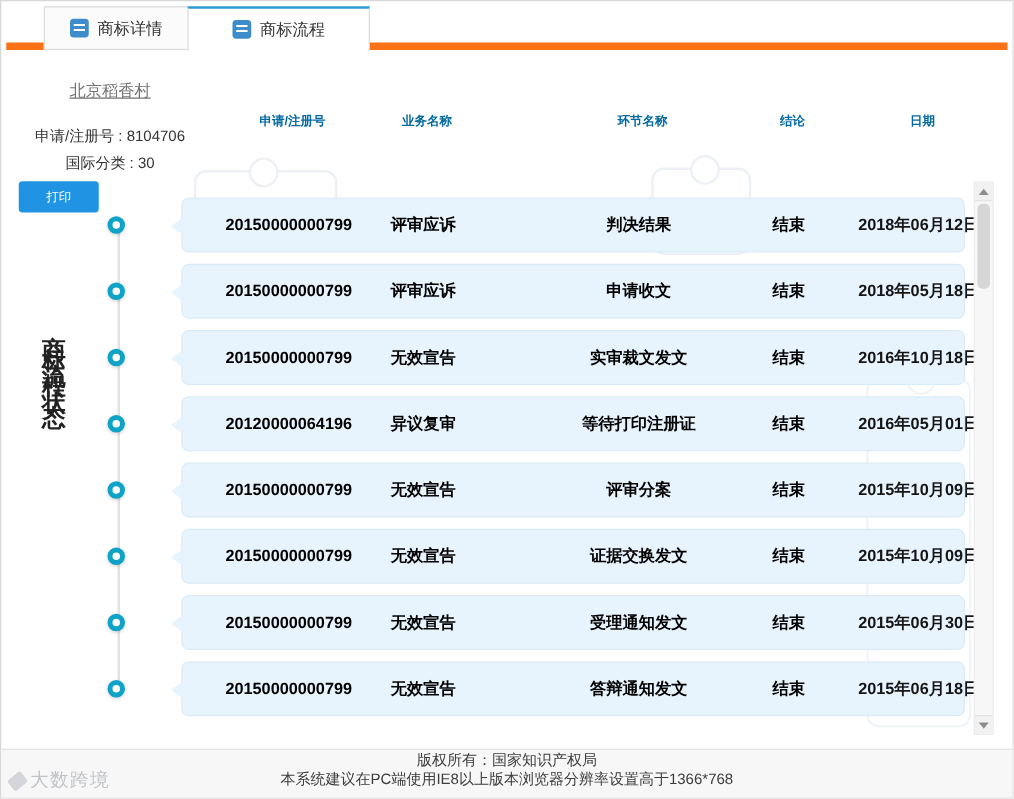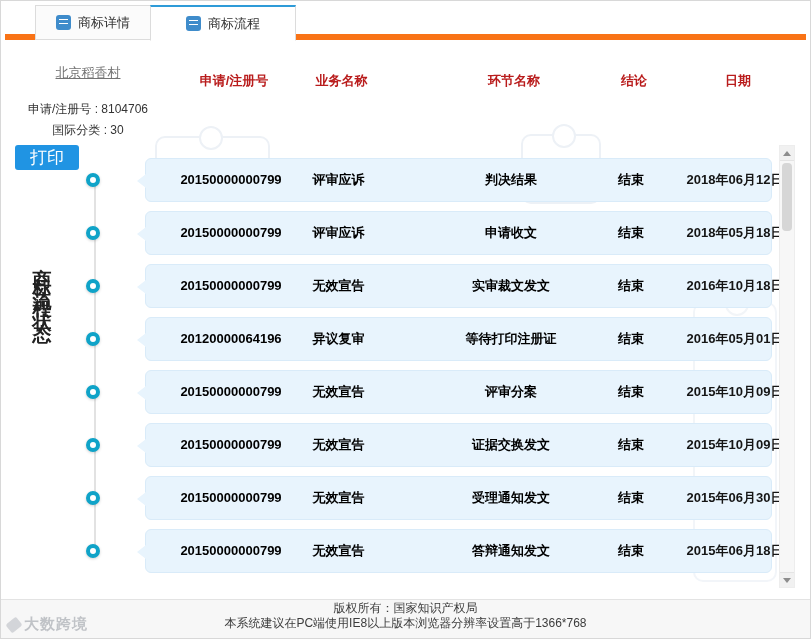--- a/index.html
+++ b/index.html
@@ -17,23 +17,23 @@
   .tab-icon::before{content:"";position:absolute;left:3px;right:3px;top:4px;height:8px;
        background:repeating-linear-gradient(#fff 0 1.5px, transparent 1.5px 4px);}
 
   
   .content{position:absolute;left:4px;top:39px;width:803px;height:561px;background:#fff;overflow:hidden;}
 
   .info{position:absolute;left:10px;top:22px;width:146px;text-align:center;font-size:12px;color:#333;line-height:21px;z-index:2;}
   .info .tm-name{color:#737373;font-size:13px;margin-bottom:16px;text-decoration:underline;}
 
   .print-btn{position:absolute;left:10px;top:105px;width:64px;height:25px;background:#2094e3;color:#fff;
-       border:none;border-radius:3px;font-size:17px;cursor:pointer;z-index:2;}
-
-  .thead{position:absolute;left:144px;top:32px;width:631px;height:18px;font-weight:bold;font-size:13px;color:#b91c1c;z-index:2;}
+       border:none;border-radius:3px;font-size:10px;cursor:pointer;z-index:2;}
+
+  .thead{position:absolute;left:144px;top:50px;width:631px;height:18px;font-weight:bold;font-size:10px;color:#0369a1;z-index:2;}
   .cell{position:absolute;top:0;text-align:center;}
   .c-reg{left:0;width:170px;}
   .c-biz{left:130px;width:125px;}
   .c-step{left:280px;width:170px;}
   .c-res{left:440px;width:90px;}
   .c-date{left:495px;width:160px;padding-left:28px;}
 
   .vtitle{position:absolute;left:24px;top:213px;writing-mode:vertical-rl;text-orientation:upright;
        font-size:19px;font-weight:bold;color:#222;letter-spacing:11px;z-index:2;}
 
@@ -66,21 +66,21 @@
   .sbtn::after{content:"";position:absolute;left:3px;width:0;height:0;}
   .sbtn.up::after{top:5px;border-left:4px solid transparent;border-right:4px solid transparent;border-bottom:5px solid #8d8d8d;}
   .sbtn.down::after{top:5px;border-left:4px solid transparent;border-right:4px solid transparent;border-top:5px solid #8d8d8d;}
   .sthumb{position:absolute;left:2px;top:17px;width:10px;height:68px;background:#d6d6d6;border-radius:4px;cursor:pointer;}
 
   
   .footer{position:absolute;left:0;bottom:0;width:100%;height:39px;background:#f7f7f7;border-top:1px solid #e3e3e3;
        text-align:center;font-size:12px;color:#3c3c3c;padding-top:1px;line-height:15px;z-index:2;}
 
   .watermark{position:absolute;left:7px;bottom:4px;z-index:4;display:flex;align-items:center;color:#b7babf;
-       font-size:15px;font-weight:bold;letter-spacing:1px;opacity:.85;}
+       font-size:15px;font-weight:normal;letter-spacing:1px;opacity:.85;}
   .wm-icon{display:inline-block;width:12px;height:12px;margin-right:4px;background:#c3c6ca;
        transform:skewX(-12deg) rotate(45deg);border-radius:2px;opacity:.8;}
 </style>
 </head>
 <body>
 
 <div class="page">
 
   <div class="tabbar">
     <div class="tab details">

